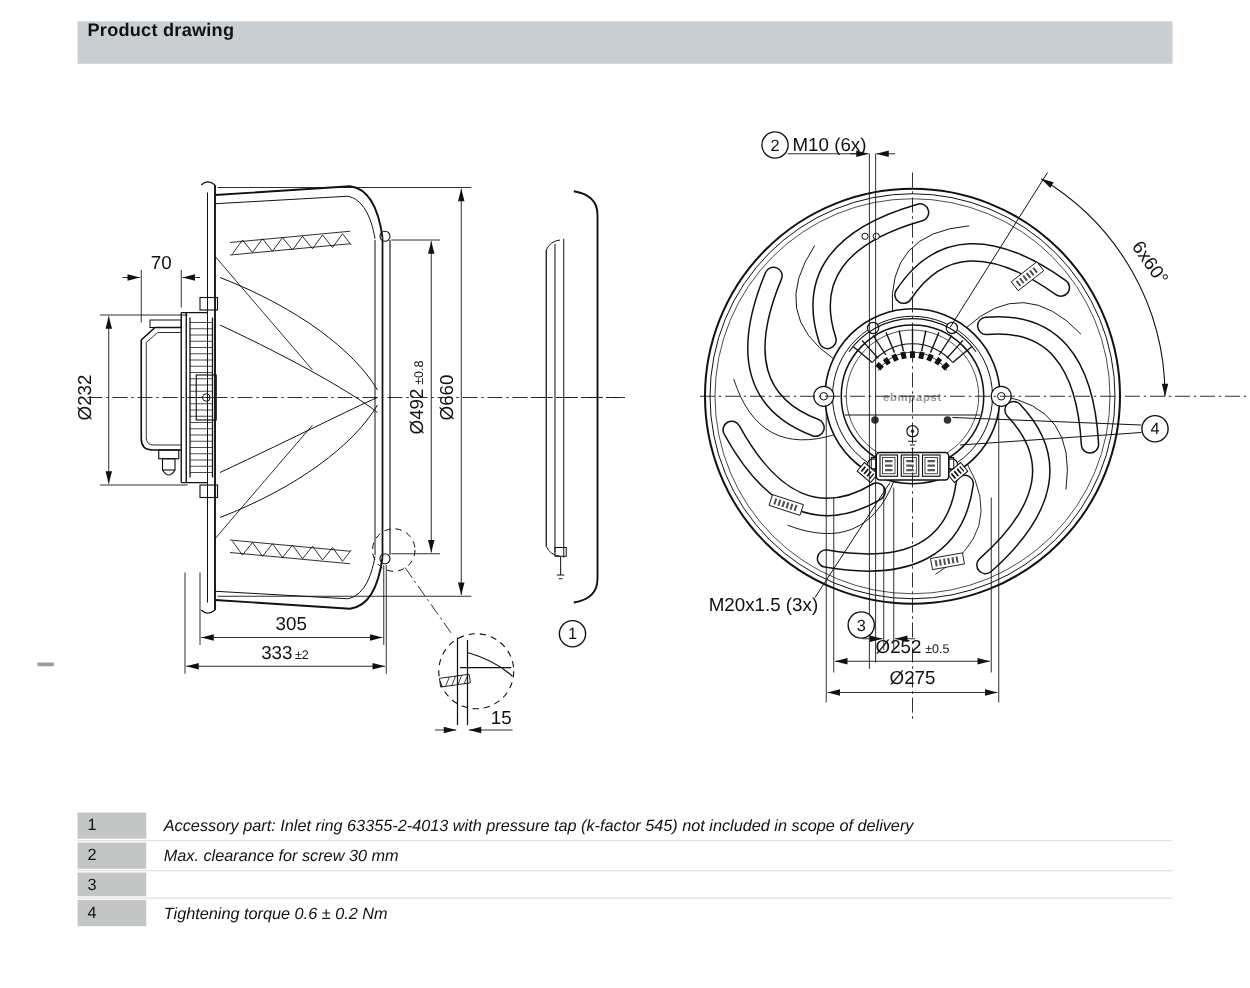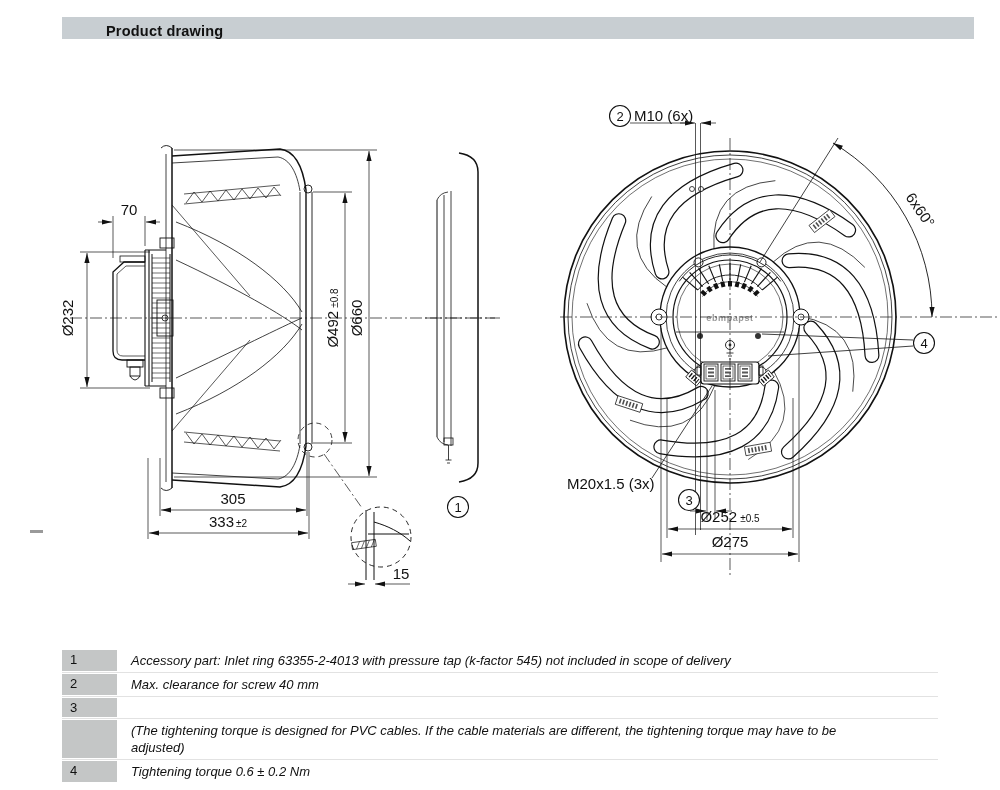--- a/index.html
+++ b/index.html
@@ -1,18 +1,18 @@
 <!DOCTYPE html>
 <html style="--header-bg: #c8ced2; --numcell-bg: #c4c6c6;"><head>
 <meta charset="utf-8">
 <style>
   html,body{margin:0;padding:0;background:#fff;}
   body{width:1000px;height:790px;position:relative;font-family:"Liberation Sans",sans-serif;color:#111;overflow:hidden;}
-  .hdr{position:absolute;left:62px;top:17px;width:876px;height:22px;background:var(--header-bg,#c8ced2);
-       display:flex;align-items:flex-end;padding-left:36px;}
+  .hdr{position:absolute;left:62px;top:17px;width:876px;height:34px;background:var(--header-bg,#c8ced2);
+       display:flex;align-items:flex-start;}
   .hdr span{font-size:14.5px;font-weight:bold;padding-left:8px;letter-spacing:.2px;}
   svg text{font-family:"Liberation Sans",sans-serif;fill:#111;}
   .dimtxt{font-size:15px;}
   .toltxt{font-size:10px;}
   .callout{font-size:13px;}
   .brandtxt{font-size:9px;font-weight:bold;fill:#999;letter-spacing:.6px;}
   .notes{position:absolute;left:62px;top:649px;width:876px;font-size:13px;}
   .nrow{display:flex;align-items:stretch;border-top:1px solid #e2e2e2;}
   .nrow:first-child{border-top:none;}
   .ncell{width:55px;flex:0 0 55px;background:var(--numcell-bg,#c4c6c6);margin:1px 0;padding:2px 0 2px 8px;box-sizing:border-box;}
@@ -331,29 +331,24 @@
 
 <div class="notes">
   <div class="nrow">
     <div class="ncell">1</div>
     <div class="ngap"></div>
     <div class="ntext">Accessory part: Inlet ring 63355-2-4013 with pressure tap (k-factor 545) not included in scope of delivery</div>
   </div>
   <div class="nrow">
     <div class="ncell">2</div>
     <div class="ngap"></div>
-    <div class="ntext">Max. clearance for screw 40 mm</div>
+    <div class="ntext">Max. clearance for screw 30 mm</div>
   </div>
   <div class="nrow">
     <div class="ncell">3</div>
     <div class="ngap"></div>
-  </div>
-  <div class="nrow">
-    <div class="ncell"></div>
-    <div class="ngap"></div>
-    <div class="ntext" style="max-width:760px;">(The tightening torque is designed for PVC cables. If the cable materials are different, the tightening torque may have to be adjusted)</div>
   </div>
   <div class="nrow">
     <div class="ncell">4</div>
     <div class="ngap"></div>
     <div class="ntext">Tightening torque 0.6 ± 0.2 Nm</div>
   </div>
 </div>
 
 </body></html>

